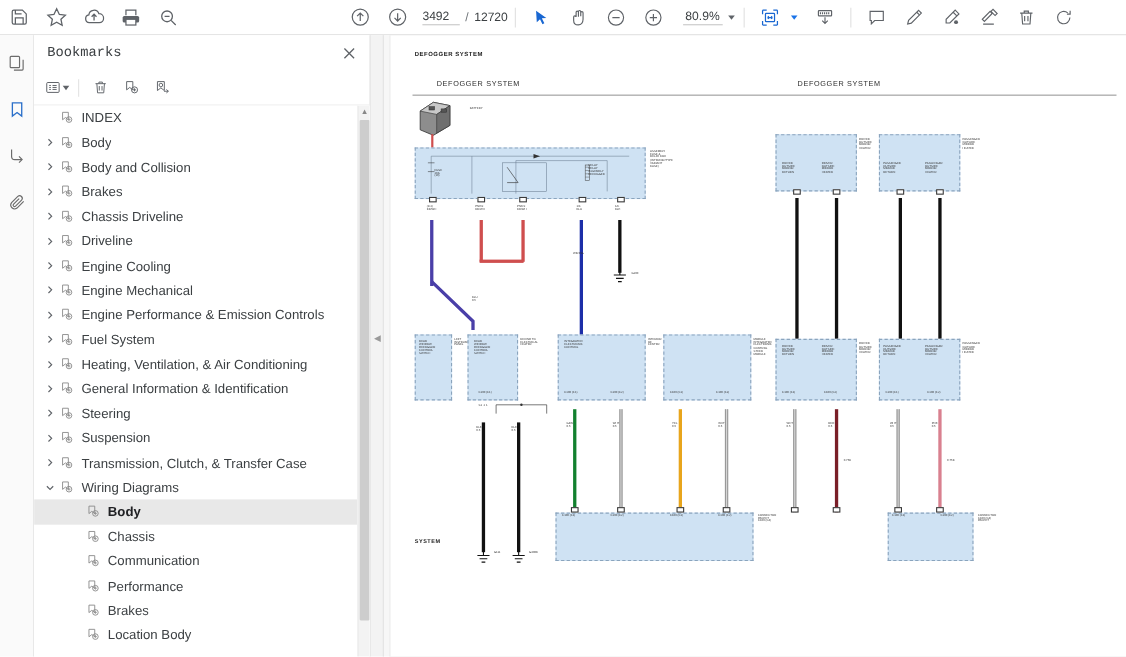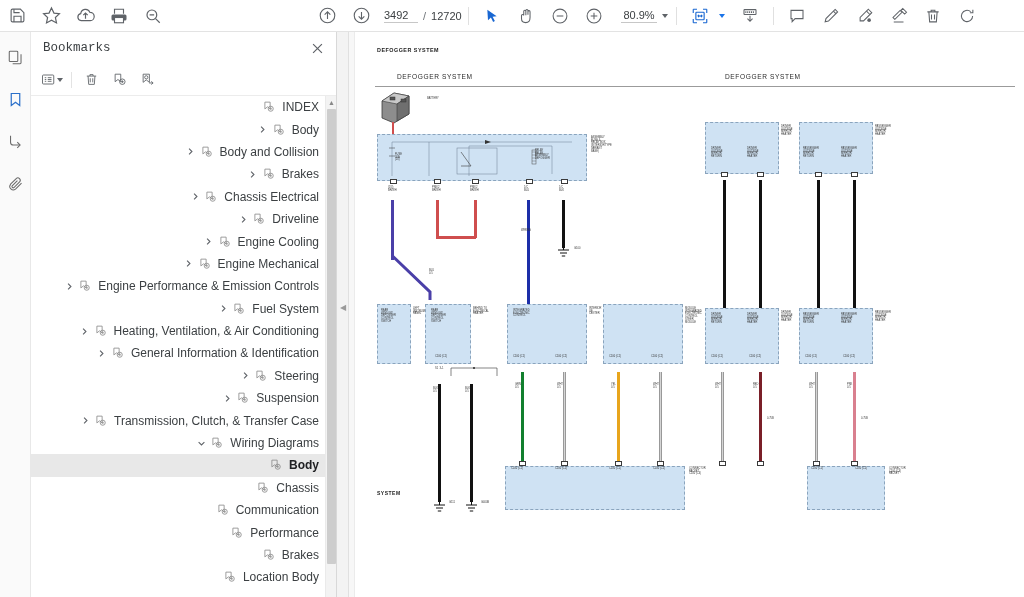--- a/index.html
+++ b/index.html
@@ -46,21 +46,21 @@
   .page-slash { color: #70757a; }
   .page-total { color: #3c4043; }
 
   .zoom-box {
     display: flex; align-items: center; gap: 3px;
     margin-left: 10px; margin-right: 2px;
   }
   .zoom-val {
     font-size: 11px; color: #3c4043;
     border-bottom: 1px solid #c7c7c7;
-    padding: 1px 2px; min-width: 36px; text-align: right;
+    padding: 1px 2px; min-width: 36px; text-align: center;
   }
   .caret-dn {
     width: 0; height: 0;
     border-left: 3.5px solid transparent;
     border-right: 3.5px solid transparent;
     border-top: 4px solid #5f6368;
     margin-left: 2px;
   }
   .caret-dn.blue { border-top-color: #1a73e8; }
   .blue-icon { color: #1967d2; }
@@ -111,21 +111,21 @@
     flex: 1 1 auto; overflow: hidden; position: relative;
     padding-top: 4px; background: #fff;
   }
   .tree-scroll {
     position: absolute; left: 0; top: 0; right: 11px; bottom: 0;
     overflow: hidden;
   }
   .node {
     display: flex; align-items: center; height: 22.4px;
     font-size: 12px; color: #3c4043; cursor: pointer;
-    padding-right: 6px; white-space: nowrap; justify-content: flex-end;
+    padding-right: 6px; white-space: nowrap;
   }
   .node.selected { background: #e8e8e8; }
   .node.selected .node-label { font-weight: bold; color: #202124; }
   .chev {
     width: 16px; height: 16px; flex: 0 0 16px;
     display: flex; align-items: center; justify-content: center;
     color: #5f6368;
   }
   .chev.empty { visibility: hidden; }
   .bmk-ico {
@@ -486,21 +486,21 @@
                 <path d="M3.4 1.8 6.6 5 3.4 8.2"></path>
               </svg>
             </span>
             <span class="bmk-ico">
               <svg width="12" height="12" viewBox="0 0 16 16" fill="none" stroke="currentColor" stroke-width="1.1">
                 <path d="M2.5 1.5h7v9l-3.5-2.7-3.5 2.7z"></path>
                 <circle cx="10.3" cy="10.3" r="3.4"></circle>
                 <path d="M10.3 8.4v3.8M8.4 10.3h3.8" stroke-width="0.9"></path>
               </svg>
             </span>
-            <span class="node-label">Chassis Electrical</span>
+            <span class="node-label">Chassis Driveline</span>
           </div>
           <div class="node depth-0">
             <span class="chev">
               <svg width="9" height="9" viewBox="0 0 10 10" fill="none" stroke="currentColor" stroke-width="1.2">
                 <path d="M3.4 1.8 6.6 5 3.4 8.2"></path>
               </svg>
             </span>
             <span class="bmk-ico">
               <svg width="12" height="12" viewBox="0 0 16 16" fill="none" stroke="currentColor" stroke-width="1.1">
                 <path d="M2.5 1.5h7v9l-3.5-2.7-3.5 2.7z"></path>

